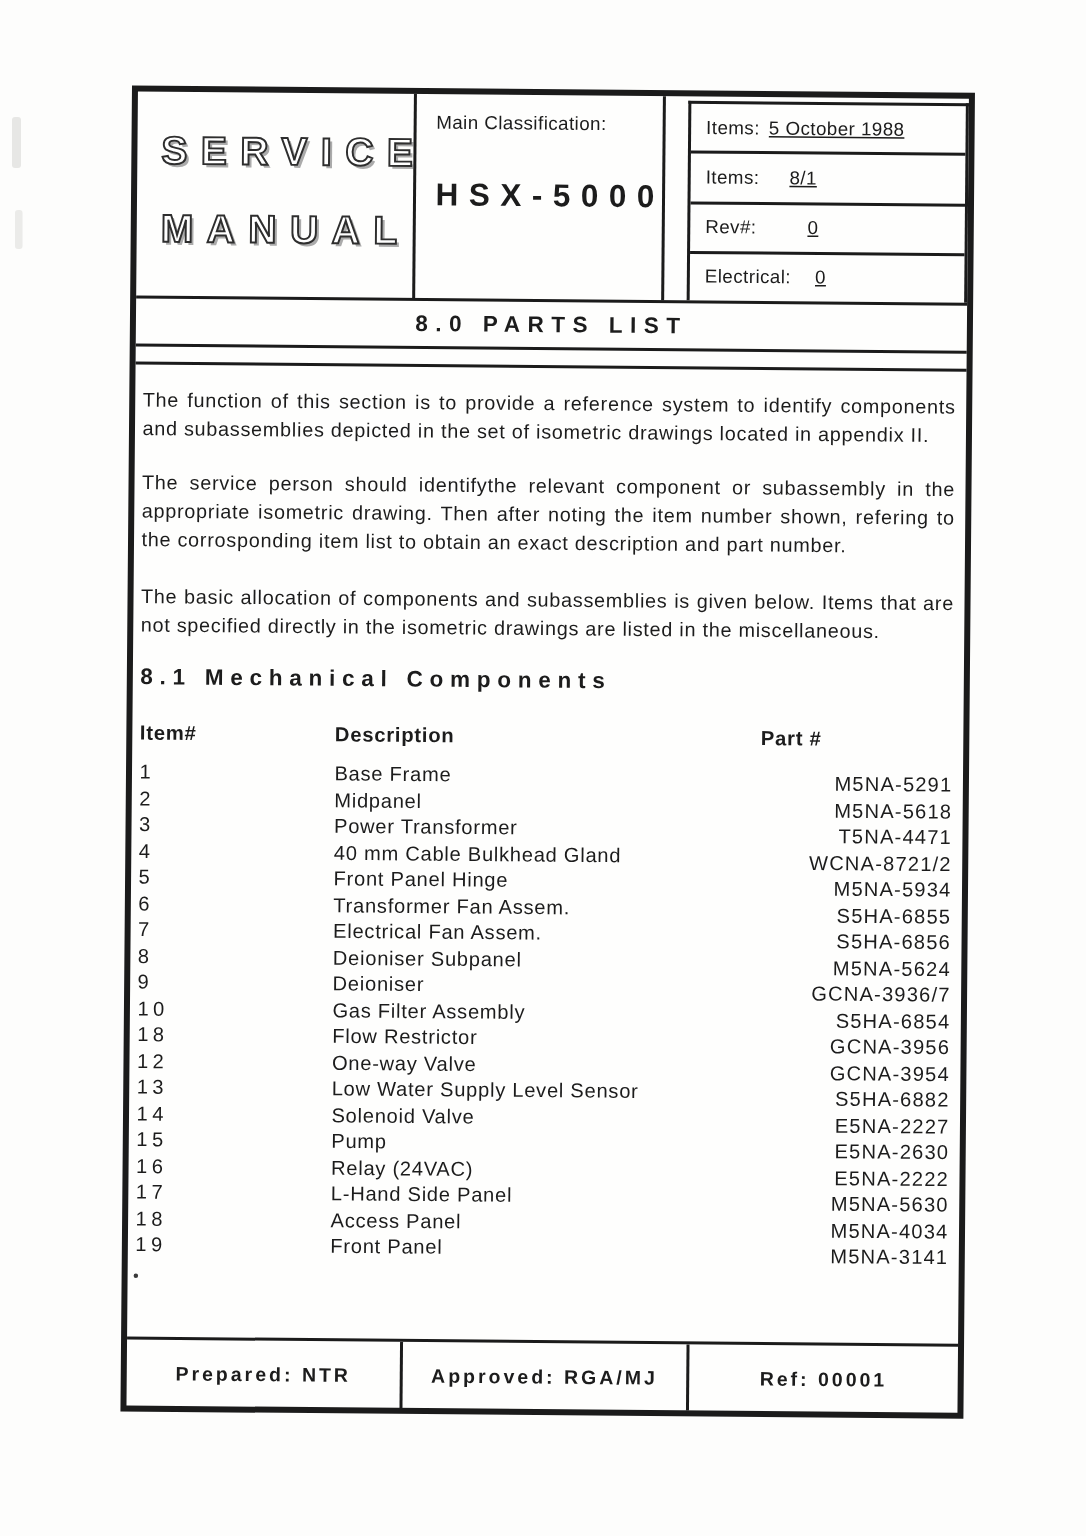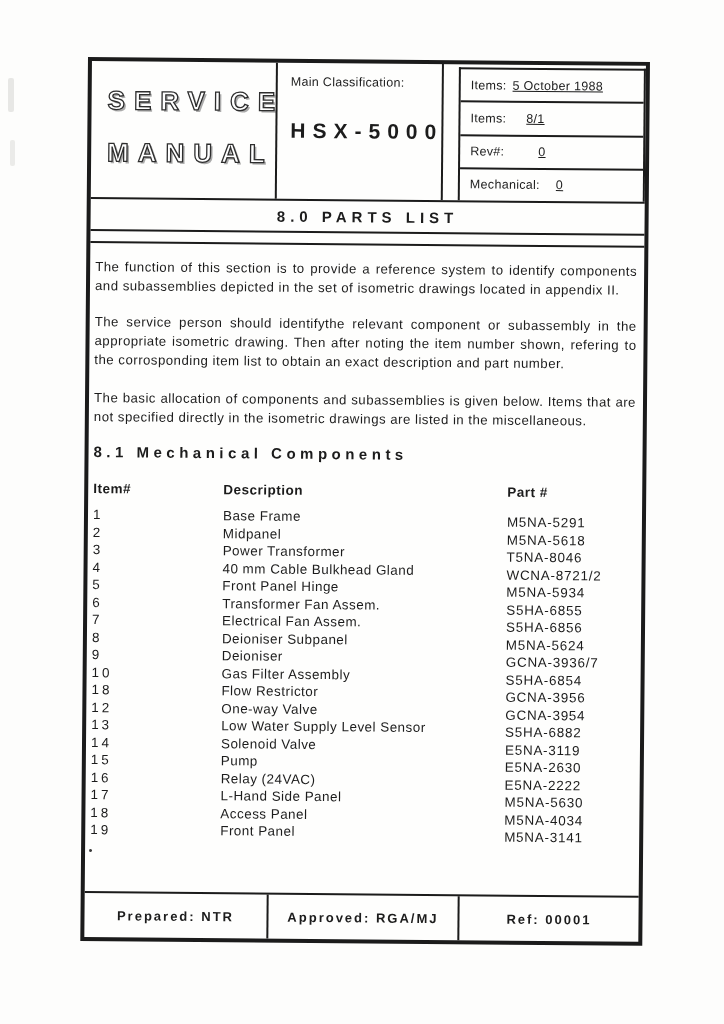--- a/index.html
+++ b/index.html
@@ -76,21 +76,21 @@
   }
   th.h-item{width:130px;padding-left:16px;}
   th.h-desc{width:284px;}
   th.h-part{padding-left:12px;padding-top:3px;}
   table.parts td{
     font-size:13.4px;height:17.5px;line-height:17.5px;padding:0;
     white-space:nowrap;overflow:visible;
   }
   td.c-item{padding-left:22px;letter-spacing:3px;}
   td.c-desc{letter-spacing:0.5px;}
-  td.c-part{letter-spacing:0.8px;transform:translateY(4px);}
+  td.c-part{letter-spacing:0.8px;transform:translateY(4px);text-align:right;}
   .speck{position:absolute;width:3px;height:3px;border-radius:50%;background:#3a3a3a;
     left:4px;top:606px;}
   
   .footer{height:44px;display:flex;}
   .footer-cell{
     display:flex;align-items:center;justify-content:center;box-sizing:border-box;
     font-size:13px;font-weight:bold;letter-spacing:2px;white-space:nowrap;
   }
   .fc-a{width:184px;border-right:2px solid #1b1b1b;}
   .fc-b{width:191px;border-right:2px solid #1b1b1b;}
@@ -121,21 +121,21 @@
       </div>
       <div class="info-cell">
         <span>Items:</span>
         <span class="info-value g1">8/1</span>
       </div>
       <div class="info-cell">
         <span>Rev#:</span>
         <span class="info-value g2">0</span>
       </div>
       <div class="info-cell">
-        <span>Mechanical:</span>
+        <span>Electrical:</span>
         <span class="info-value g3">0</span>
       </div>
     </div>
   </div>
 
   <div class="banner">8.0 PARTS LIST</div>
   <div class="spacer"></div>
 
   <div class="content">
     <p class="para p1">The function of this section is to provide a reference system to identify components and subassemblies depicted in the set of isometric drawings located in appendix II.</p>
@@ -158,21 +158,21 @@
             <td class="c-part">M5NA-5291</td>
           </tr>
         <tr>
             <td class="c-item">2</td>
             <td class="c-desc">Midpanel</td>
             <td class="c-part">M5NA-5618</td>
           </tr>
         <tr>
             <td class="c-item">3</td>
             <td class="c-desc">Power Transformer</td>
-            <td class="c-part">T5NA-8046</td>
+            <td class="c-part">T5NA-4471</td>
           </tr>
         <tr>
             <td class="c-item">4</td>
             <td class="c-desc">40 mm Cable Bulkhead Gland</td>
             <td class="c-part">WCNA-8721/2</td>
           </tr>
         <tr>
             <td class="c-item">5</td>
             <td class="c-desc">Front Panel Hinge</td>
             <td class="c-part">M5NA-5934</td>
@@ -213,21 +213,21 @@
             <td class="c-part">GCNA-3954</td>
           </tr>
         <tr>
             <td class="c-item">13</td>
             <td class="c-desc">Low Water Supply Level Sensor</td>
             <td class="c-part">S5HA-6882</td>
           </tr>
         <tr>
             <td class="c-item">14</td>
             <td class="c-desc">Solenoid Valve</td>
-            <td class="c-part">E5NA-3119</td>
+            <td class="c-part">E5NA-2227</td>
           </tr>
         <tr>
             <td class="c-item">15</td>
             <td class="c-desc">Pump</td>
             <td class="c-part">E5NA-2630</td>
           </tr>
         <tr>
             <td class="c-item">16</td>
             <td class="c-desc">Relay (24VAC)</td>
             <td class="c-part">E5NA-2222</td>

